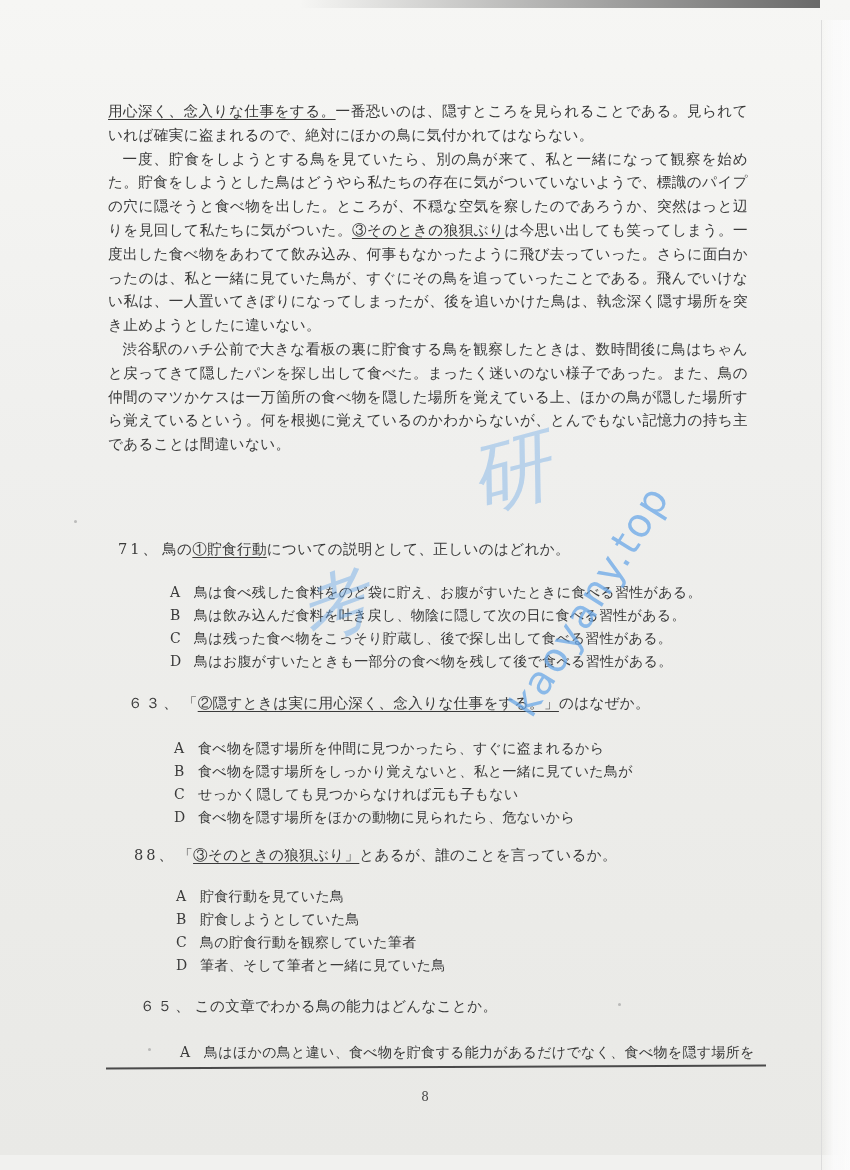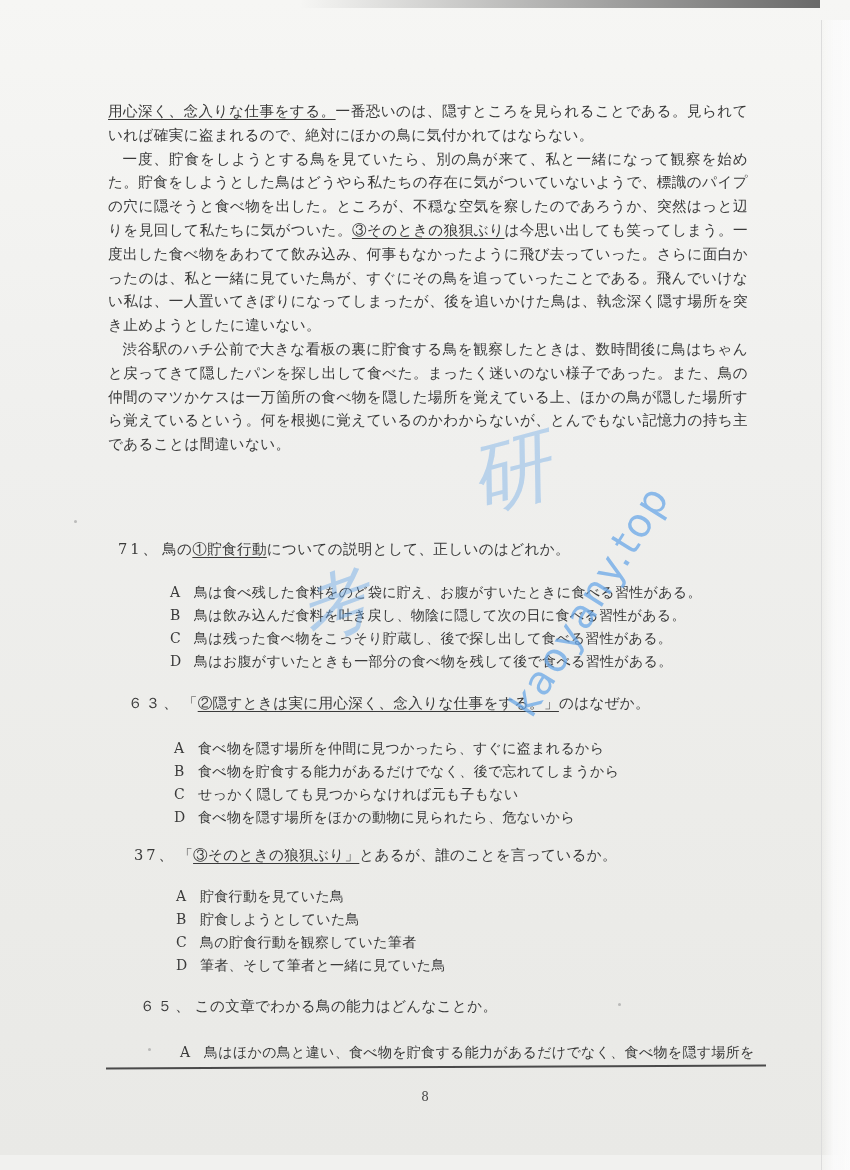--- a/index.html
+++ b/index.html
@@ -77,27 +77,27 @@
     <div class="opt"><span class="letter">B</span><span>鳥は飲み込んだ食料を吐き戻し、物陰に隠して次の日に食べる習性がある。</span></div>
     <div class="opt"><span class="letter">C</span><span>鳥は残った食べ物をこっそり貯蔵し、後で探し出して食べる習性がある。</span></div>
     <div class="opt"><span class="letter">D</span><span>鳥はお腹がすいたときも一部分の食べ物を残して後で食べる習性がある。</span></div>
   </div>
 
   <div class="q" style="top:694px; left:128px;">
     <span class="num">６３、</span><span>「</span><span class="ul">②隠すときは実に用心深く、念入りな仕事をする。」</span><span>のはなぜか。</span>
   </div>
   <div class="opts" style="top:737px; left:174px;">
     <div class="opt"><span class="letter">A</span><span>食べ物を隠す場所を仲間に見つかったら、すぐに盗まれるから</span></div>
-    <div class="opt"><span class="letter">B</span><span>食べ物を貯食する能力があるだけでなく、後で忘れてしまうから</span></div>
+    <div class="opt"><span class="letter">B</span><span>食べ物を隠す場所をしっかり覚えないと、私と一緒に見ていた鳥が</span></div>
     <div class="opt"><span class="letter">C</span><span>せっかく隠しても見つからなければ元も子もない</span></div>
     <div class="opt"><span class="letter">D</span><span>食べ物を隠す場所をほかの動物に見られたら、危ないから</span></div>
   </div>
 
   <div class="q" style="top:846px; left:134px;">
-    <span class="num">37、</span><span>「</span><span class="ul">③そのときの狼狽ぶり」</span><span>とあるが、誰のことを言っているか。</span>
+    <span class="num">88、</span><span>「</span><span class="ul">③そのときの狼狽ぶり」</span><span>とあるが、誰のことを言っているか。</span>
   </div>
   <div class="opts" style="top:885px; left:176px;">
     <div class="opt"><span class="letter">A</span><span>貯食行動を見ていた鳥</span></div>
     <div class="opt"><span class="letter">B</span><span>貯食しようとしていた鳥</span></div>
     <div class="opt"><span class="letter">C</span><span>鳥の貯食行動を観察していた筆者</span></div>
     <div class="opt"><span class="letter">D</span><span>筆者、そして筆者と一緒に見ていた鳥</span></div>
   </div>
 
   <div class="q" style="top:997px; left:140px;">
     <span class="num">６５、</span><span>この文章でわかる鳥の能力はどんなことか。</span>

